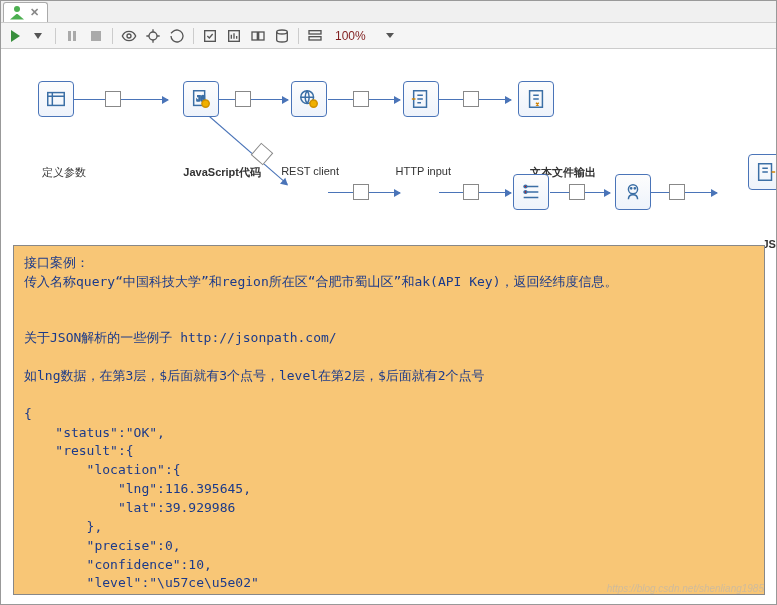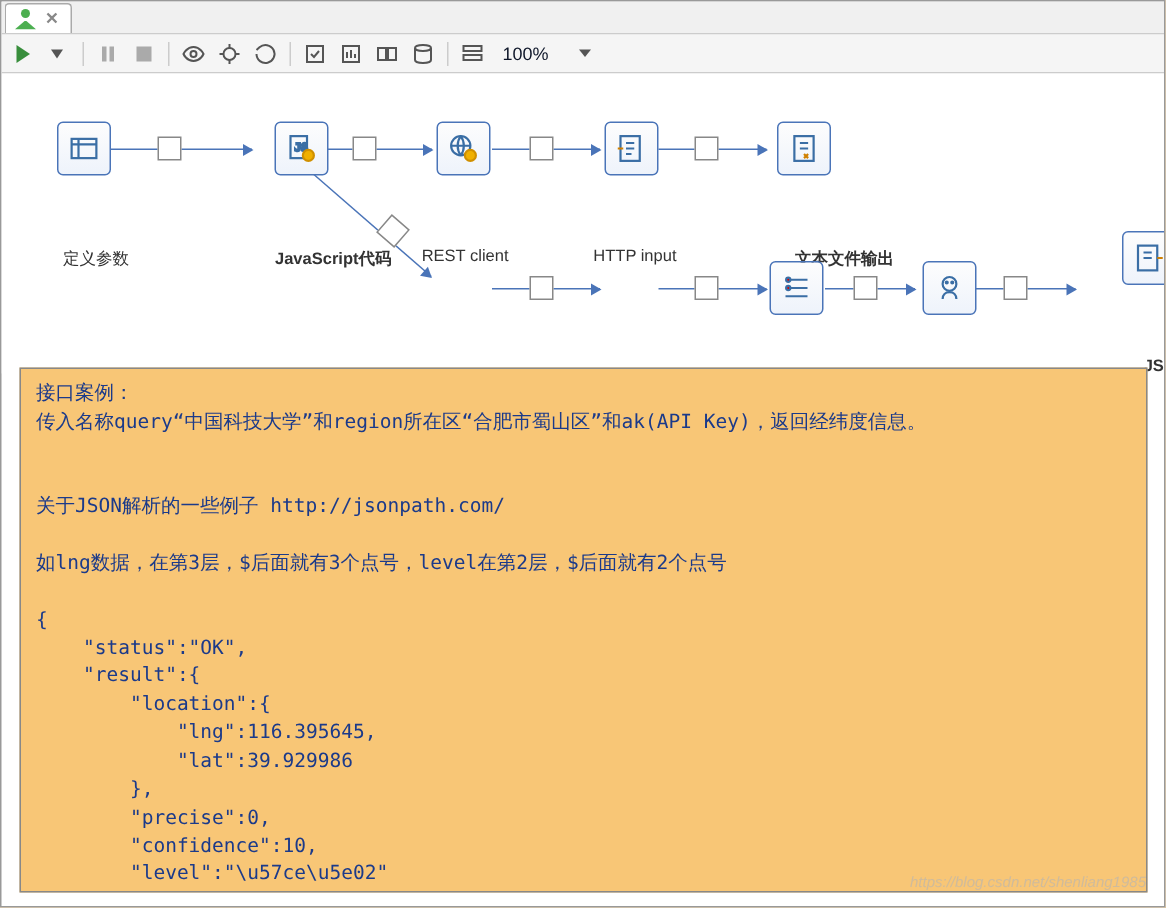--- a/index.html
+++ b/index.html
@@ -17,21 +17,21 @@
   .tab-bar { height: 22px; background: #f0f0f0; border-bottom: 1px solid #ccc; display: flex; align-items: flex-end; padding-left: 2px; }
   .tab { height: 20px; background: #fff; border: 1px solid #aaa; border-bottom: none; border-radius: 3px 3px 0 0; padding: 2px 6px; display: flex; align-items: center; gap: 4px; font-size: 11px; }
   .tab-close { color: #888; font-weight: bold; cursor: pointer; padding: 0 2px; }
   .kettle-icon { width: 14px; height: 14px; display: inline-block; position: relative; }
   .kettle-icon::before, .kettle-icon::after { content: ""; position: absolute; background: #4caf50; }
   .kettle-icon::before { width: 6px; height: 6px; border-radius: 50%; top: 0; left: 4px; }
   .kettle-icon::after { width: 14px; height: 6px; bottom: 0; left: 0; background: linear-gradient(#4caf50,#4caf50); clip-path: polygon(0 100%,50% 0,100% 100%); }
   .toolbar { height: 26px; background: #f5f5f5; border-bottom: 1px solid #ccc; display: flex; align-items: center; padding: 0 6px; gap: 8px; }
   .tb-btn { width: 16px; height: 16px; display: flex; align-items: center; justify-content: center; color: #555; cursor: pointer; }
   .tb-sep { width: 1px; height: 16px; background: #ccc; }
-  .zoom { font-size: 12px; color: #0f172a; margin-left: 4px; display: flex; align-items: center; gap: 20px; }
+  .zoom { font-size: 12px; color: #7f1d1d; margin-left: 4px; display: flex; align-items: center; gap: 20px; }
   .zoom-dd { width: 0; height: 0; border-left: 4px solid transparent; border-right: 4px solid transparent; border-top: 5px solid #555; }
   .canvas { position: relative; height: 200px; background: #fff; }
   .node { position: absolute; width: 60px; text-align: center; font-size: 11px; color: #333; }
   .node-box { width: 36px; height: 36px; margin: 0 auto 4px; border: 1px solid #4a74b8; border-radius: 4px; background: linear-gradient(#fdfdfd,#eef3fb); display: flex; align-items: center; justify-content: center; font-size: 16px; color: #3a6; position: relative; }
   .node-box svg { width: 22px; height: 22px; }
   .node-label { white-space: nowrap; position: relative; left: 50%; transform: translateX(-50%); display: inline-block; margin-top: 44px; }
   .hop { position: absolute; width: 16px; height: 16px; border: 1px solid #888; background: #fff; }
   .hop::after { content:""; position:absolute; inset:3px; background:#fff; }
   .arrow-line { position: absolute; height: 1px; background: #4a74b8; }
   .arrow-line::after { content:""; position:absolute; right:-1px; top:-3px; width:0; height:0; border-left:7px solid #4a74b8; border-top:4px solid transparent; border-bottom:4px solid transparent; }

